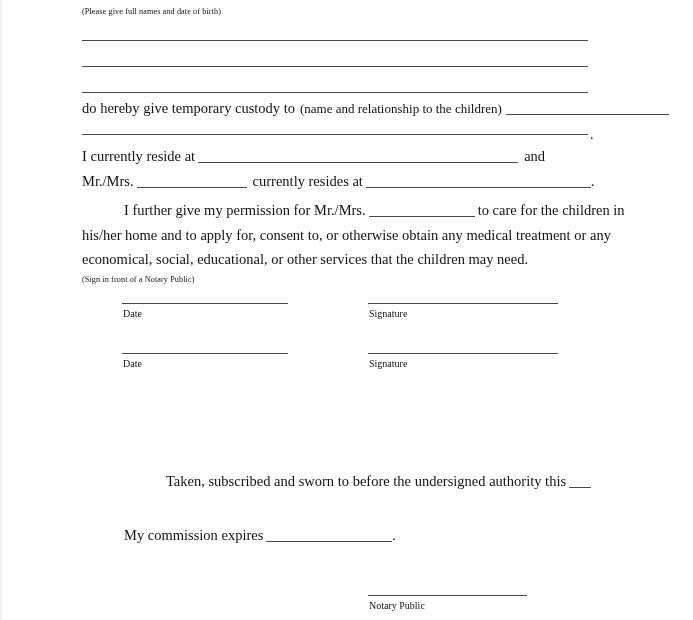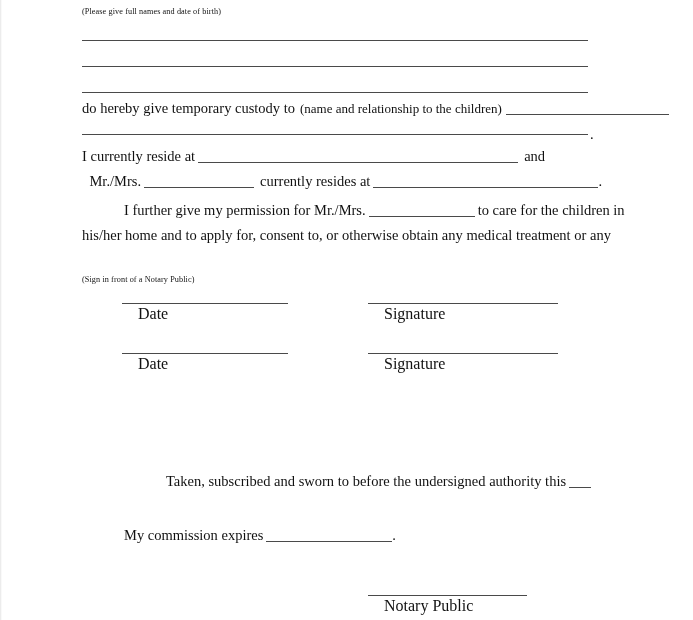--- a/index.html
+++ b/index.html
@@ -76,23 +76,22 @@
   .b-this  { width: 22px;  margin-left: 3px; }
   .b-day   { width: 93px;  margin-left: 3px; }
   .b-year  { width: 36px;  margin-left: 1px; }
   .b-comm  { width: 126px; margin-left: 3px; }
 
   .indent { display: inline-block; width: 42px; }
 
   
   .sig-label {
     position: absolute;
-    font-size: 16px;
+    font-size: 10px;
     line-height: 16px;
-    margin-left: 15px;
   }
 </style>
 </head>
 <body>
 
 <div class="scan-edge"></div>
 
 <div class="page">
 
   <div class="row tiny" style="top:6px;">(Please give full names and date of birth)</div>
@@ -105,30 +104,31 @@
     <span>do hereby give temporary custody to</span><span class="small-note" style="margin-left:5px;">(name and relationship to the children)</span><span class="blank b-name"></span>
   </div>
 
   <div class="rule" style="left:82px; top:134px; width:506px;"></div>
   <div class="row" style="top:126px; left:590px; width:20px;">.</div>
 
   <div class="row" style="top:148px;">
     <span>I currently reside at</span><span class="blank b-res"></span><span style="margin-left:6px;">and</span>
   </div>
 
-  <div class="row" style="top:173px;text-align:right;">
+  <div class="row" style="top:173px;">
     <span>Mr./Mrs.</span><span class="blank b-mrs"></span><span style="margin-left:6px;">currently resides at</span><span class="blank b-res2"></span><span>.</span>
   </div>
 
   <div class="row" style="top:202px;">
     <span class="indent"></span><span>I further give my permission for Mr./Mrs.</span><span class="blank b-perm"></span><span>to care for the children in</span>
   </div>
 
   <div class="row" style="top:227px;">his/her home and to apply for, consent to, or otherwise obtain any medical treatment or any</div>
 
+  <div class="row" style="top:251px;">economical, social, educational, or other services that the children may need.</div>
 
   <div class="row tiny" style="top:274px;">(Sign in front of a Notary Public)</div>
 
   <div class="rule" style="left:122px; top:303px; width:166px;"></div>
   <div class="sig-label" style="left:123px; top:306px;">Date</div>
 
   <div class="rule" style="left:368px; top:303px; width:190px;"></div>
   <div class="sig-label" style="left:369px; top:306px;">Signature</div>
 
   <div class="rule" style="left:122px; top:353px; width:166px;"></div>

